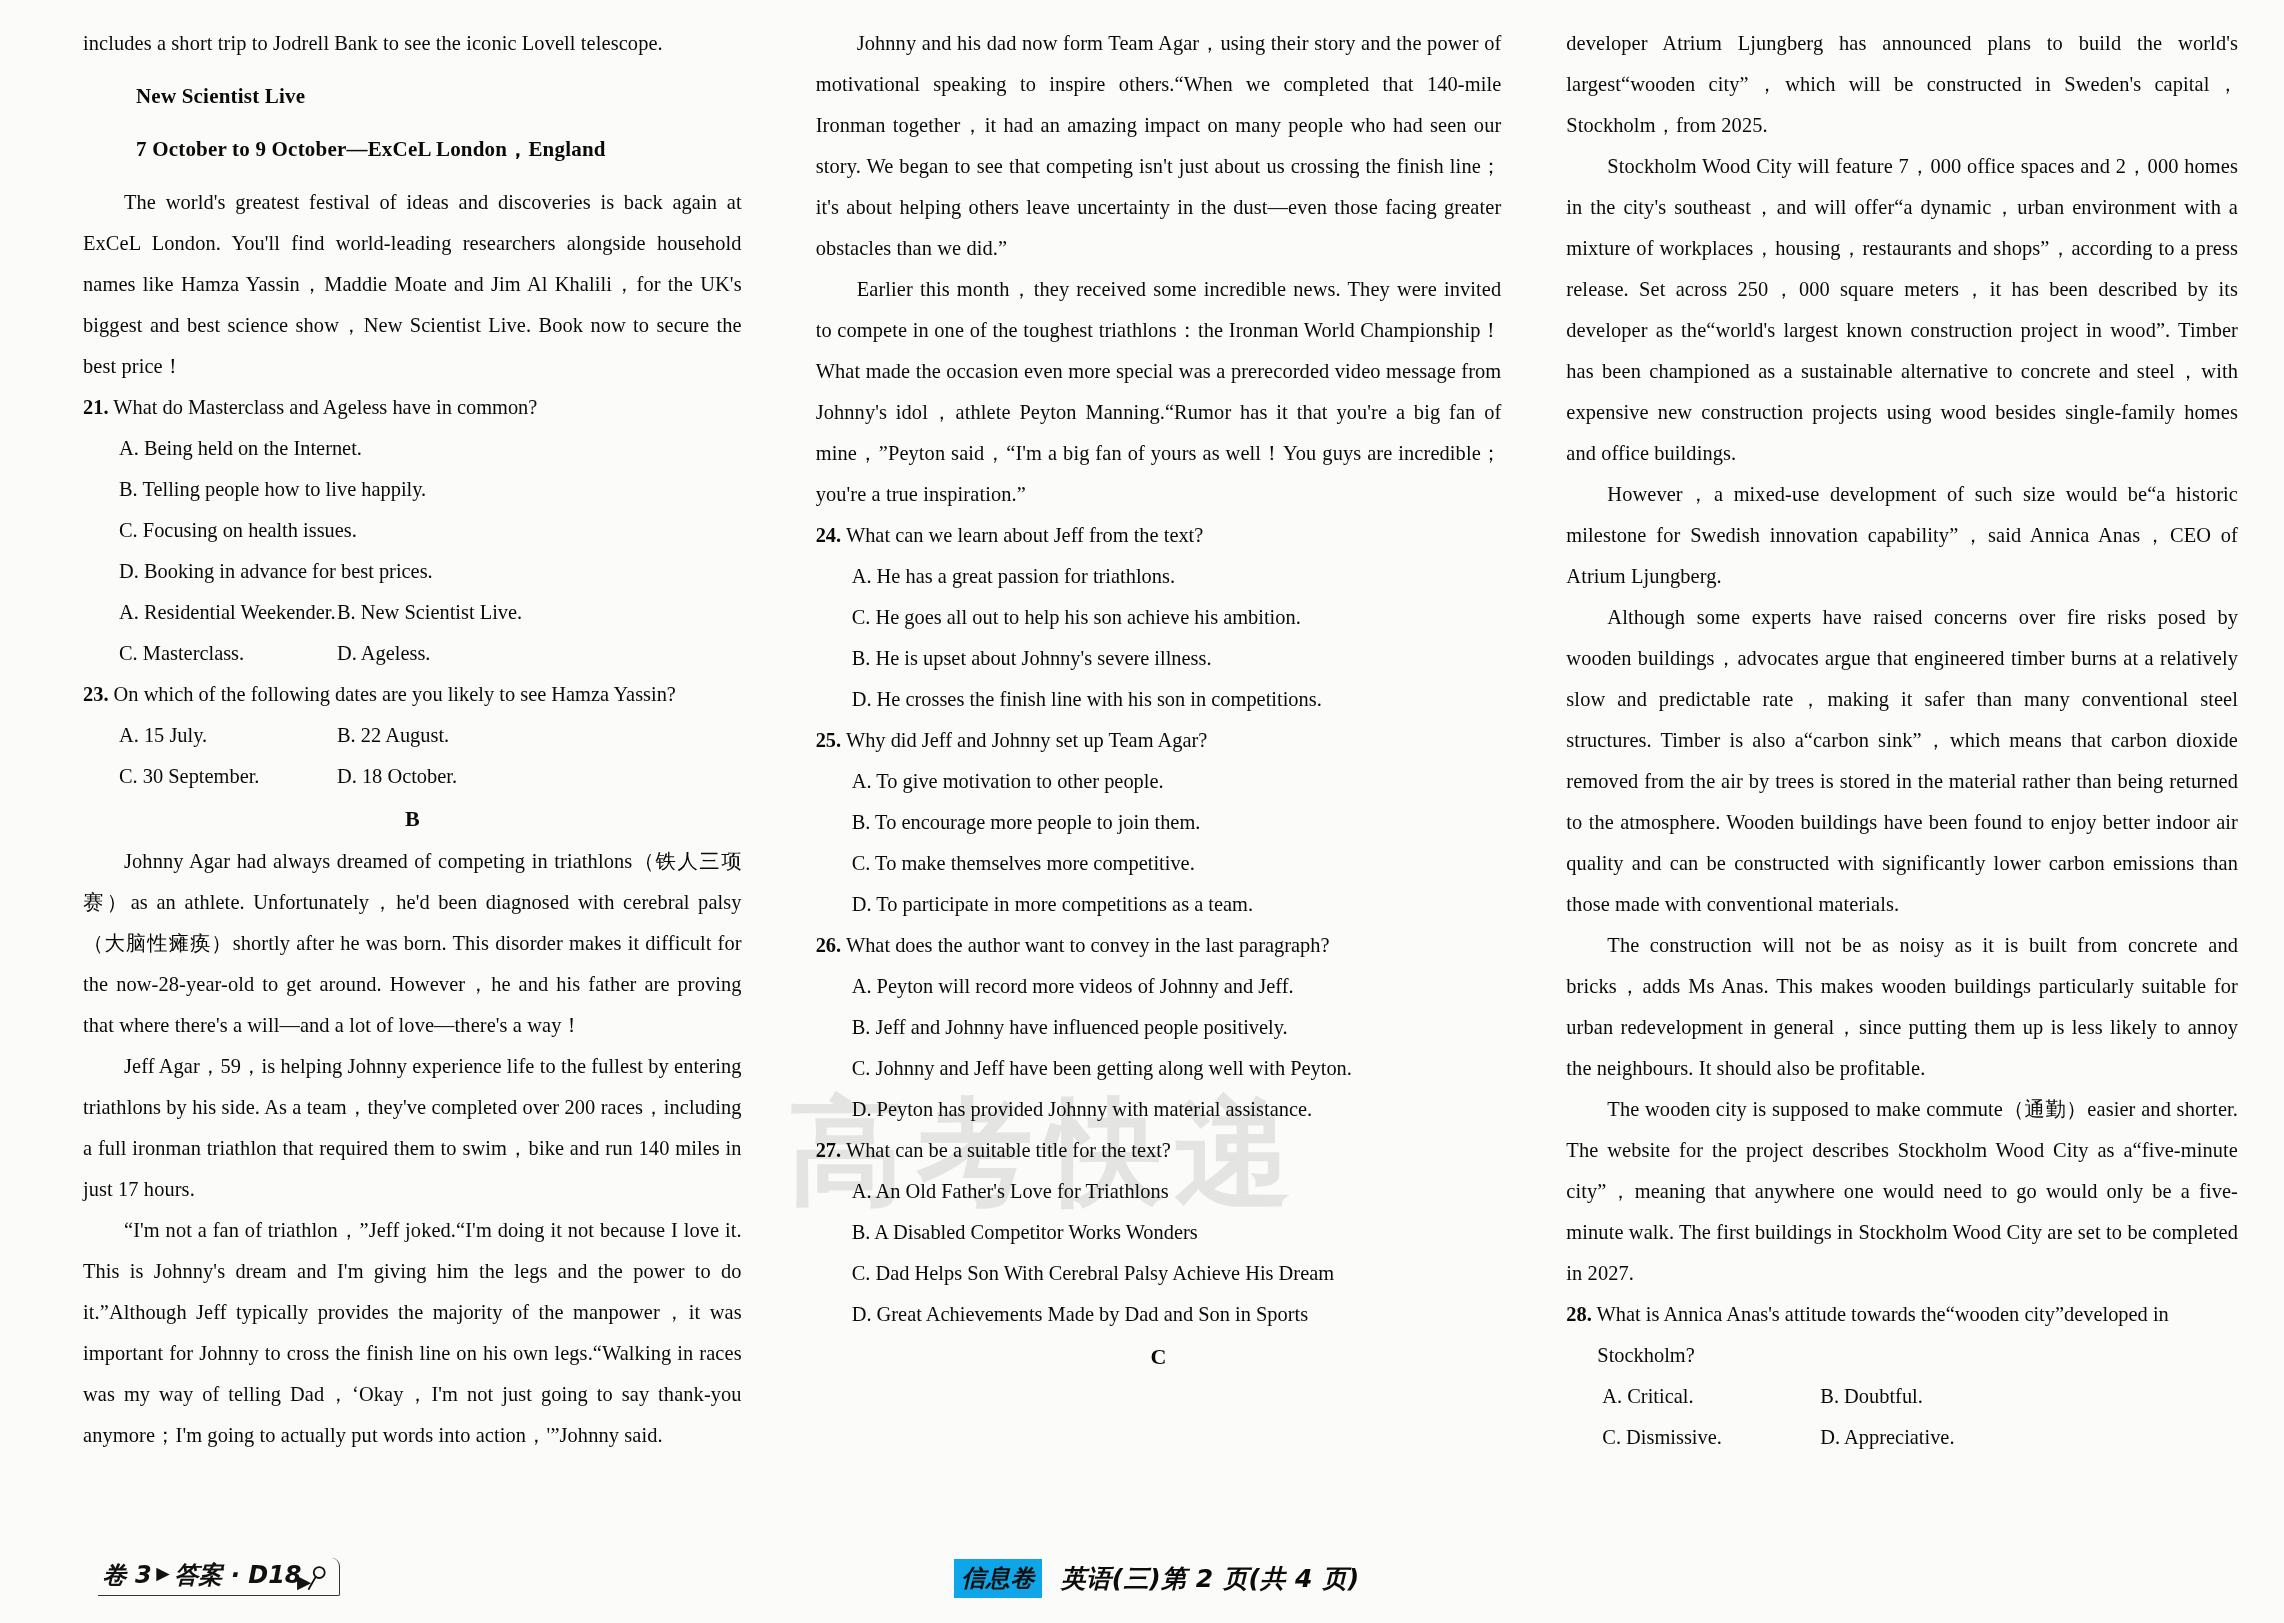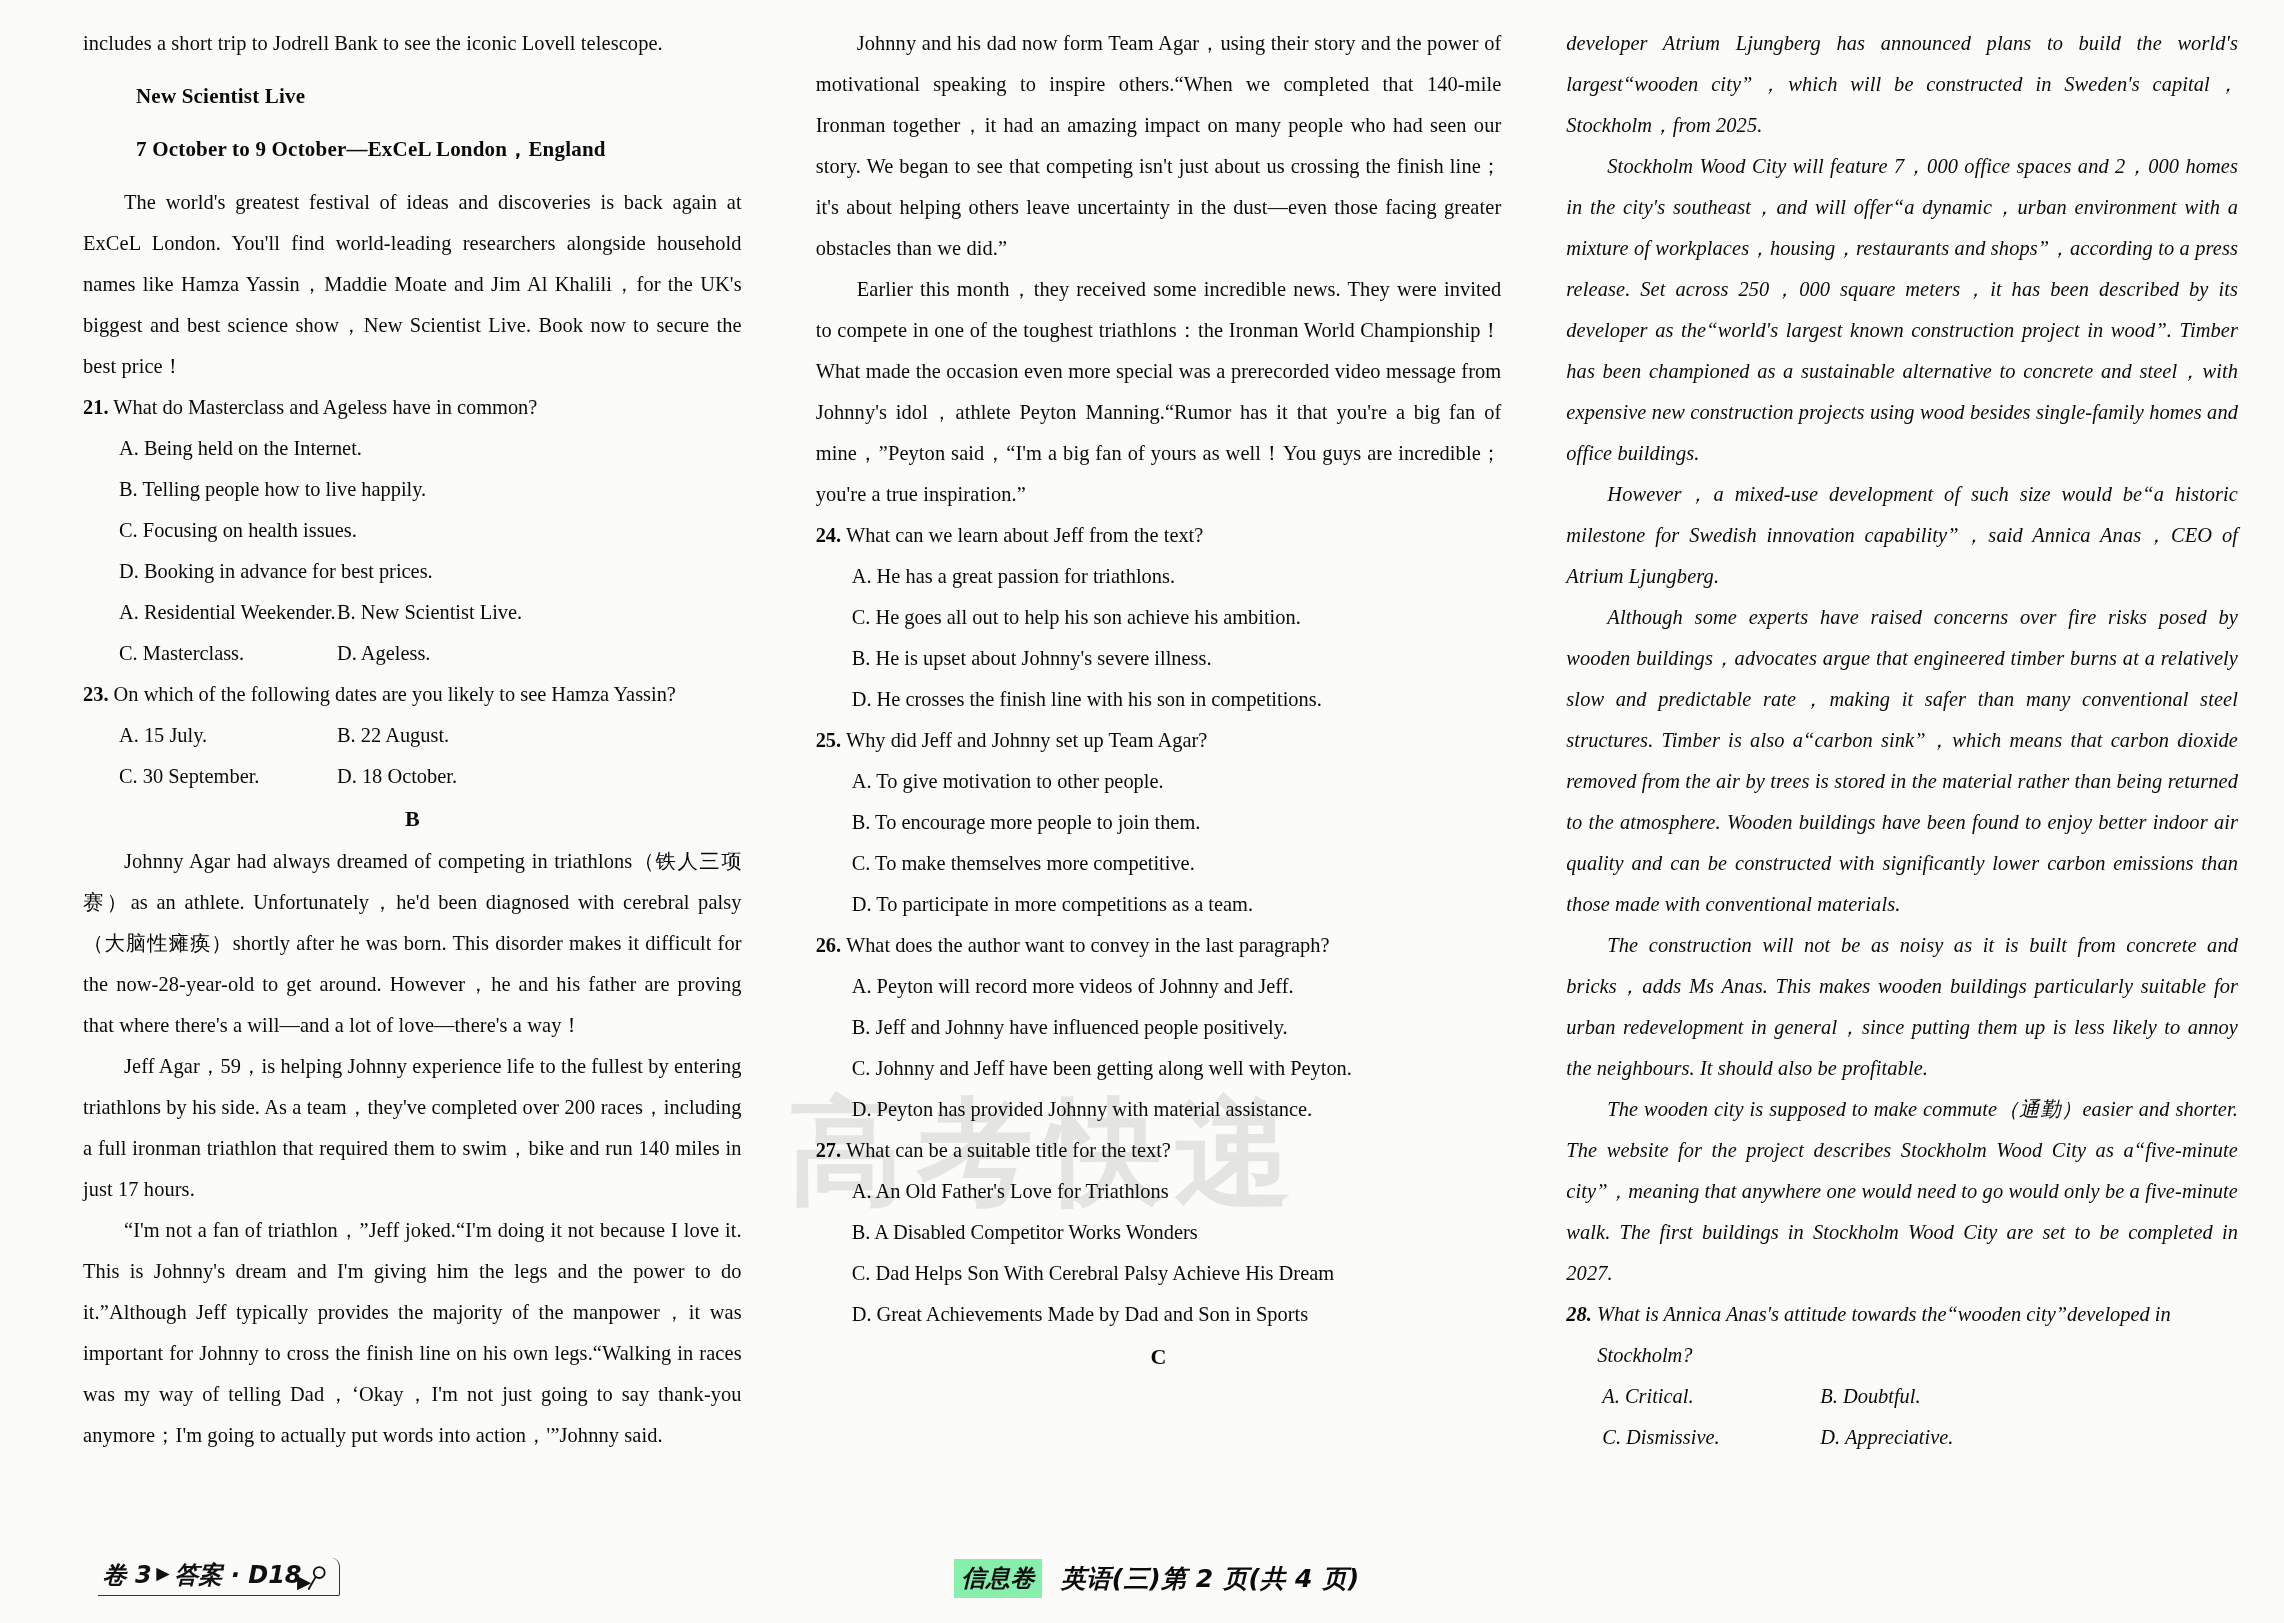--- a/index.html
+++ b/index.html
@@ -53,21 +53,21 @@
     flex-direction: row;
     z-index: 3;
   }
   .col {
     box-sizing: border-box;
     padding-top: 18.5px;
     position: relative;
   }
   .col-1 { width: 788px; padding-left: 83px; padding-right: 46px; }
   .col-2 { width: 751px; padding-left: 28px; padding-right: 37px; }
-  .col-3 { width: 746px; padding-left: 28px; padding-right: 46px; font-style: italic; }
+  .col-3 { width: 746px; padding-left: 28px; padding-right: 46px; }
 
   
   .para {
     font-size: 20.4px;
     line-height: 41px;
     text-align: justify;
     text-justify: inter-word;
     margin: 0;
     letter-spacing: 0.1px;
   }
@@ -176,21 +176,21 @@
   #footer-center {
     position: absolute;
     left: 954px;
     top: 4.6px;
     display: flex;
     align-items: center;
     gap: 18.5px;
     white-space: nowrap;
   }
   #footer-badge {
-    background: #86efac;
+    background: #0ea5e9;
     color: #101010;
     font-family: "DejaVu Sans", "Liberation Sans", sans-serif;
     font-size: 24px;
     font-weight: 700;
     padding: 6.5px 7.4px 7.4px 7.4px;
     line-height: 26px;
     letter-spacing: 0.5px;
   }
   #footer-pageinfo {
     font-family: "DejaVu Sans", "Liberation Sans", sans-serif;

